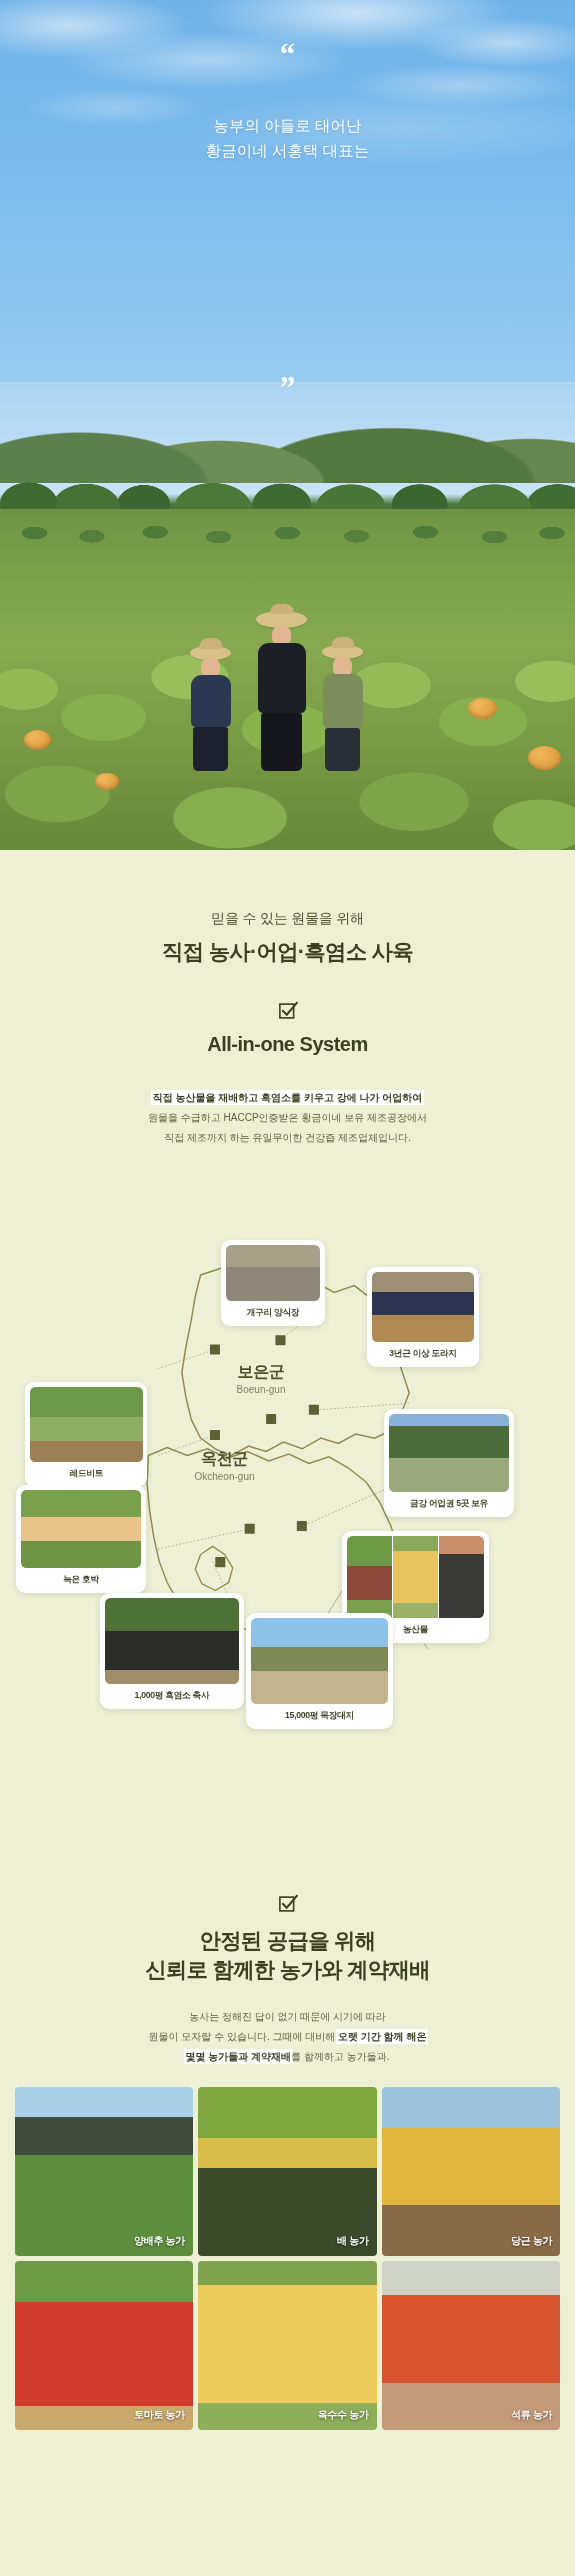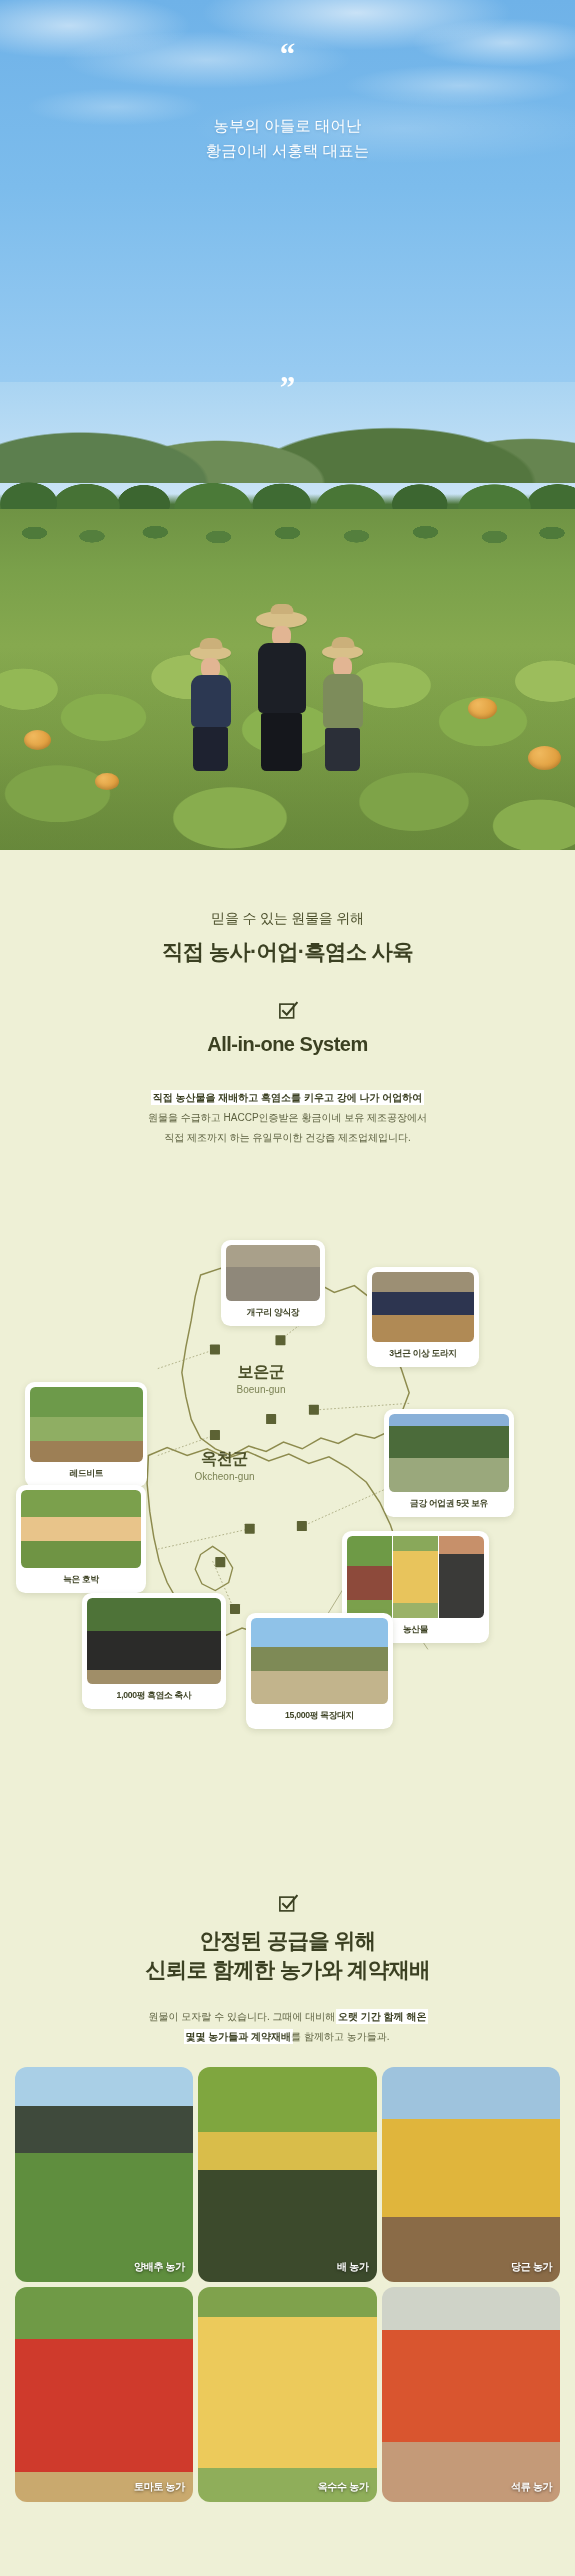--- a/index.html
+++ b/index.html
@@ -234,21 +234,21 @@
   .ph-goat     { background: linear-gradient(180deg,#4e7338 0 38%, #2b2b29 38% 84%, #a08e68 84% 100%); }
   .ph-ranch    { background: linear-gradient(180deg,#8fc2e8 0 34%, #7e8a56 34% 62%, #c2b48c 62% 100%); }
 
   
   .grid-wrap { padding: 20px 14.7px 47px; background: #eef0d6; }
   .grid {
     display: grid; grid-template-columns: repeat(3, 1fr);
     gap: 5.4px;
   }
   .gcell {
-    position: relative; height: 215px; border-radius: 12px; overflow: hidden;
+    position: relative; height: 169px; border-radius: 4px; overflow: hidden;
   }
   .gcell .glabel {
     position: absolute; right: 8px; bottom: 8px;
     color: #ffffff; font-size: 10px; font-weight: 700;
     letter-spacing: -0.3px;
     text-shadow: 0 0.7px 2.7px rgba(0,0,0,.55);
   }
   .g-cabbage  { background: linear-gradient(180deg,#a9cfe6 0 18%, #3f4a3c 18% 40%, #5f8e3e 40% 100%); }
   .g-pear     { background: linear-gradient(180deg,#7fa63f 0 30%, #d9bd4a 30% 48%, #3c4a2c 48% 100%); }
   .g-carrot   { background: linear-gradient(180deg,#9ec3dd 0 24%, #e0b53c 24% 70%, #8a6b47 70% 100%); }
@@ -418,21 +418,21 @@
 
   <div class="card" style="left:342px; top:363px; width:147px;">
     <div class="thumbs" style="height:82px;">
       <div class="thumb ph-sweet"></div>
       <div class="thumb ph-corn"></div>
       <div class="thumb ph-bean"></div>
     </div>
     <div class="cap">농산물</div>
   </div>
 
-  <div class="card" style="left:82px; top:425px; width:144px;">
+  <div class="card" style="left:100px; top:425px; width:144px;">
     <div class="thumbs" style="height:86px;">
       <div class="thumb ph-goat"></div>
     </div>
     <div class="cap">1,000평 흑염소 축사</div>
   </div>
 
   <div class="card" style="left:246px; top:445px; width:147px;">
     <div class="thumbs" style="height:86px;">
       <div class="thumb ph-ranch"></div>
     </div>
@@ -443,20 +443,21 @@
 <section class="sec" style="padding-top:14.7px;">
   <svg class="check-icon" viewBox="0 0 32 32">
     <rect x="3" y="5" width="22" height="22" fill="none" stroke="#3b4022" stroke-width="2.6"></rect>
     <path d="M8 16 L14 22 L30 3" fill="none" stroke="#3b4022" stroke-width="3.2" stroke-linecap="square"></path>
   </svg>
 
   <div class="big-title" style="margin-top:2.7px;">안정된 공급을 위해</div>
   <div class="big-title" style="margin-top:0;">신뢰로 함께한 농가와 계약재배</div>
 
   <div class="body-copy" style="margin-top:23px;">
+    <div class="ln">농사는 정해진 답이 없기 때문에 시기에 따라</div>
     <div class="ln">
       <span>원물이 모자랄 수 있습니다. 그때에 대비해 </span><span class="hl">오랫 기간 함께 해온</span>
     </div>
     <div class="ln">
       <span class="hl">몇몇 농가들과 계약재배</span><span>를 함께하고 농가들과.</span>
     </div>
   </div>
 </section>
 
 <div class="grid-wrap">

